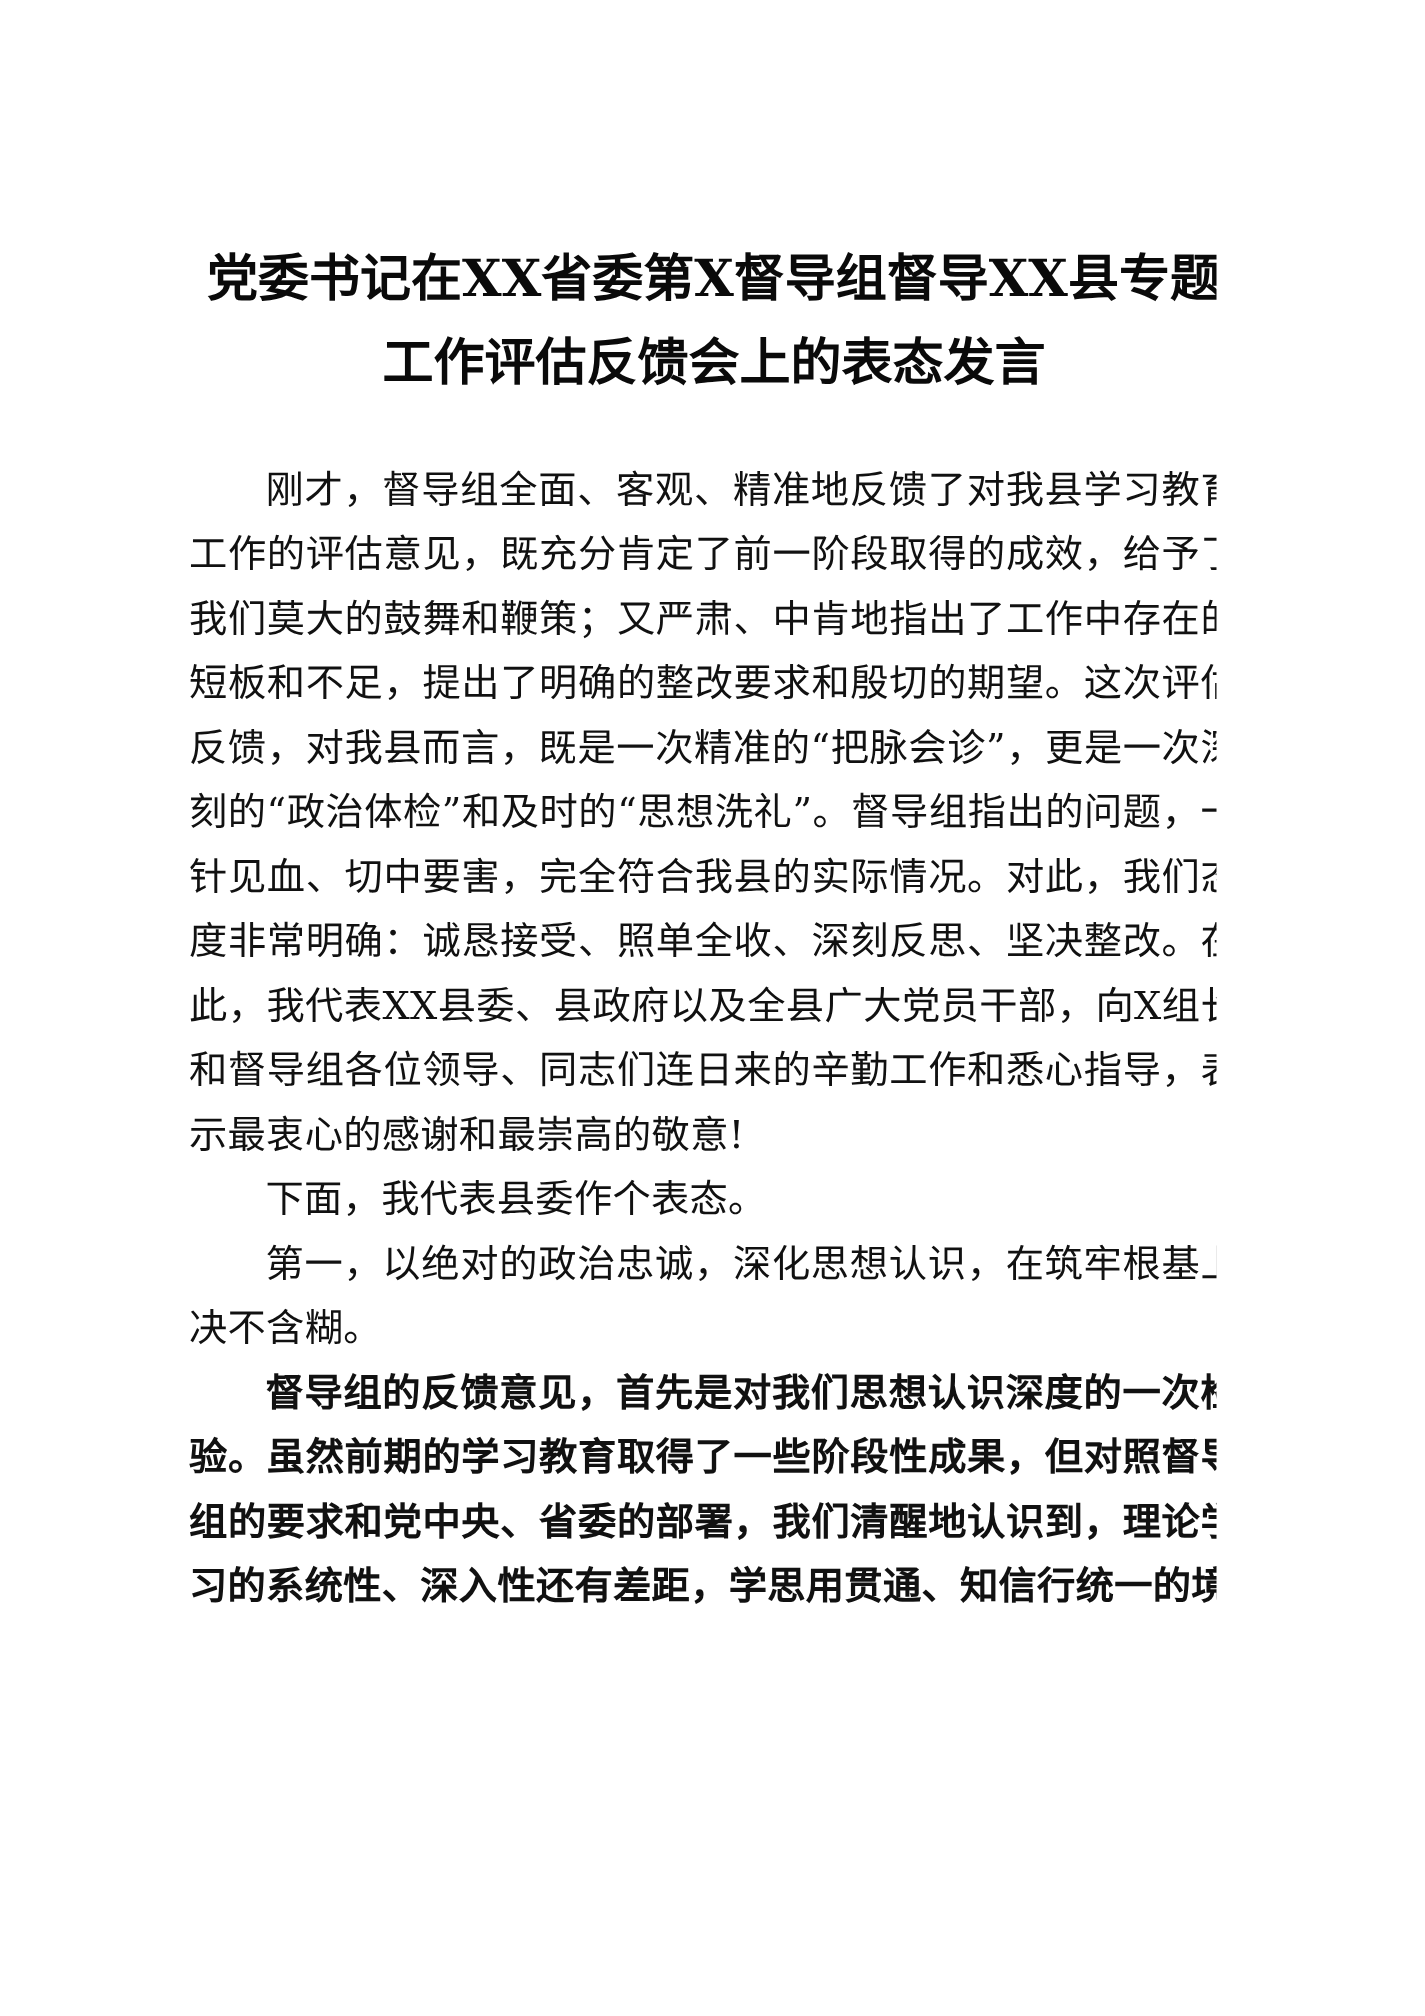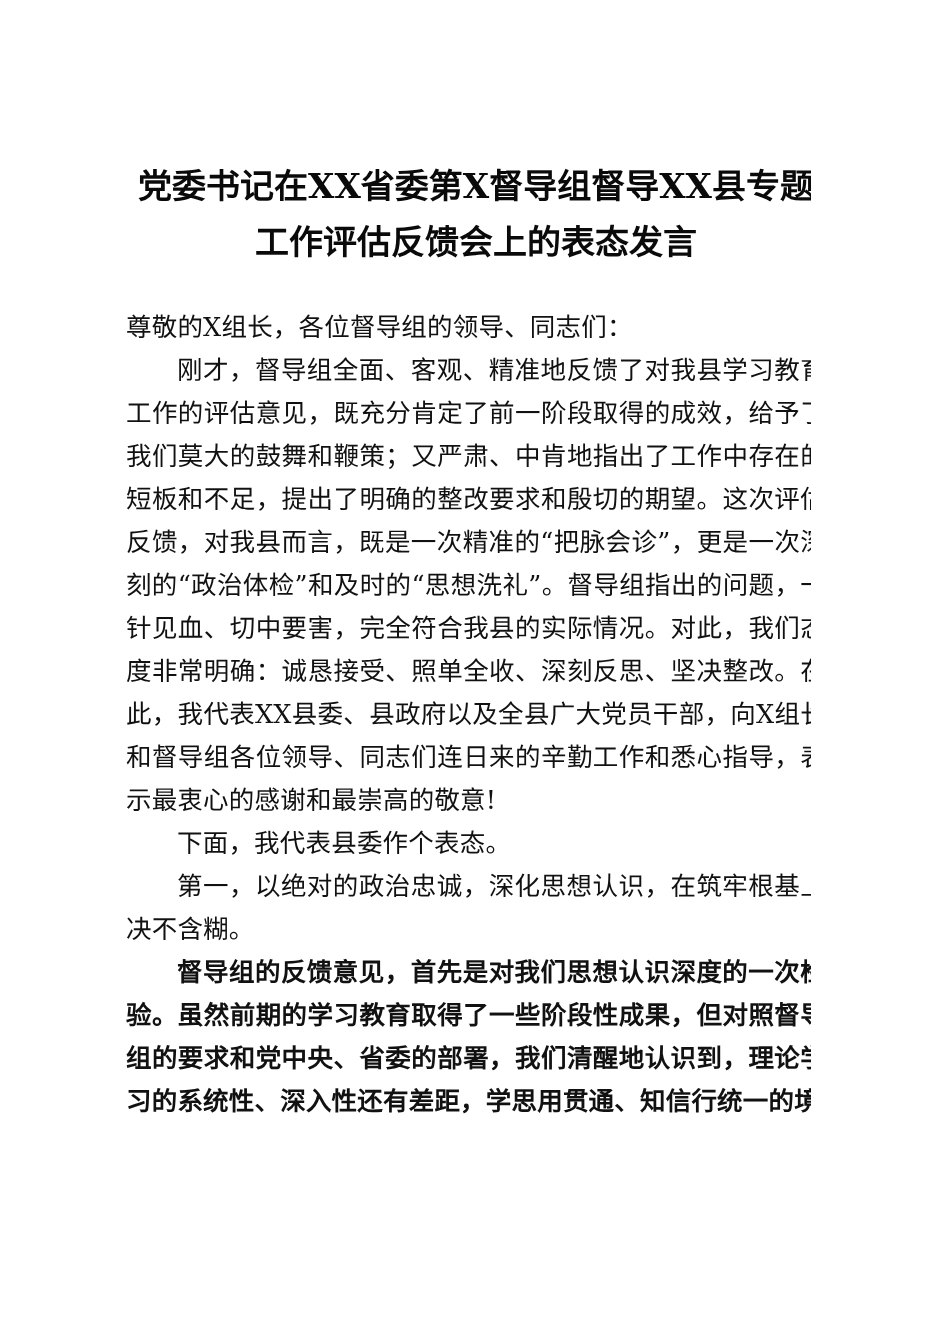--- a/index.html
+++ b/index.html
@@ -67,21 +67,20 @@
 </head>
 <body>
 
 <div class="page">
   <div class="content">
 
     <h1 class="doc-title">党委书记在XX省委第X督导组督导XX县专题工作评估反馈会上的表态发言</h1>
 
     <div class="body-block">
 
-      <p class="para noindent">尊敬的X组长，各位督导组的领导、同志们：</p>
 
       <p class="para indent">刚才，督导组全面、客观、精准地反馈了对我县学习教育工作的评估意见，既充分肯定了前一阶段取得的成效，给予了我们莫大的鼓舞和鞭策；又严肃、中肯地指出了工作中存在的短板和不足，提出了明确的整改要求和殷切的期望。这次评估反馈，对我县而言，既是一次精准的“把脉会诊”，更是一次深刻的“政治体检”和及时的“思想洗礼”。督导组指出的问题，一针见血、切中要害，完全符合我县的实际情况。对此，我们态度非常明确：诚恳接受、照单全收、深刻反思、坚决整改。在此，我代表XX县委、县政府以及全县广大党员干部，向X组长和督导组各位领导、同志们连日来的辛勤工作和悉心指导，表示最衷心的感谢和最崇高的敬意!</p>
 
       <p class="para indent">下面，我代表县委作个表态。</p>
 
       <p class="para indent">第一，以绝对的政治忠诚，深化思想认识，在筑牢根基上决不含糊。</p>
 
       <p class="para indent clip-tail">督导组的反馈意见，首先是对我们思想认识深度的一次检验。虽然前期的学习教育取得了一些阶段性成果，但对照督导组的要求和党中央、省委的部署，我们清醒地认识到，理论学习的系统性、深入性还有差距，学思用贯通、知信行统一的境</p>
 
     </div>

